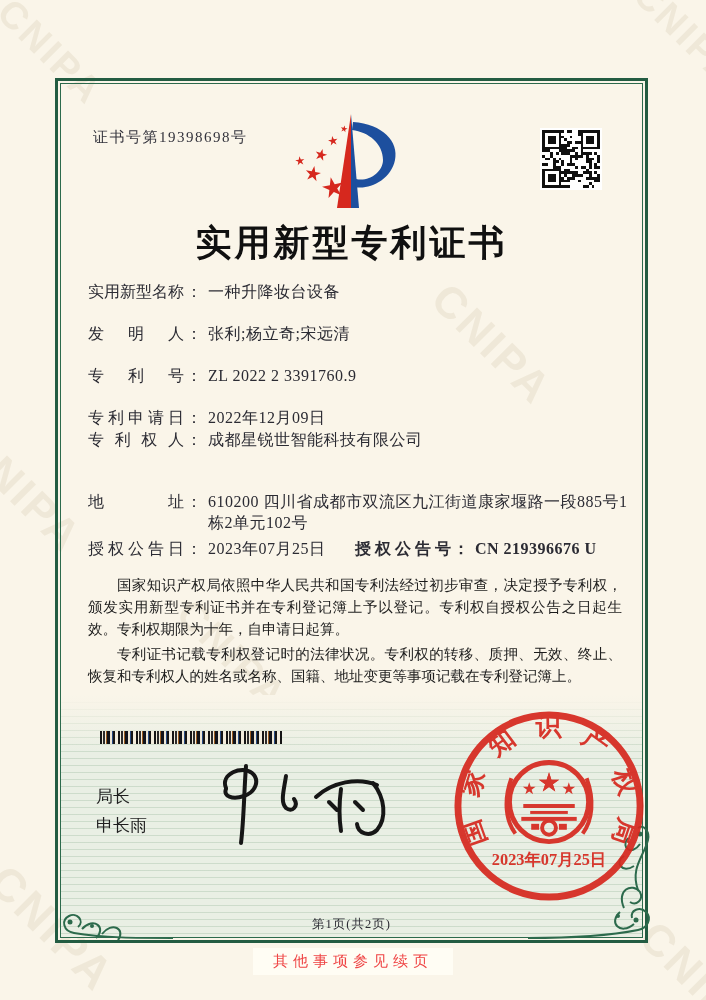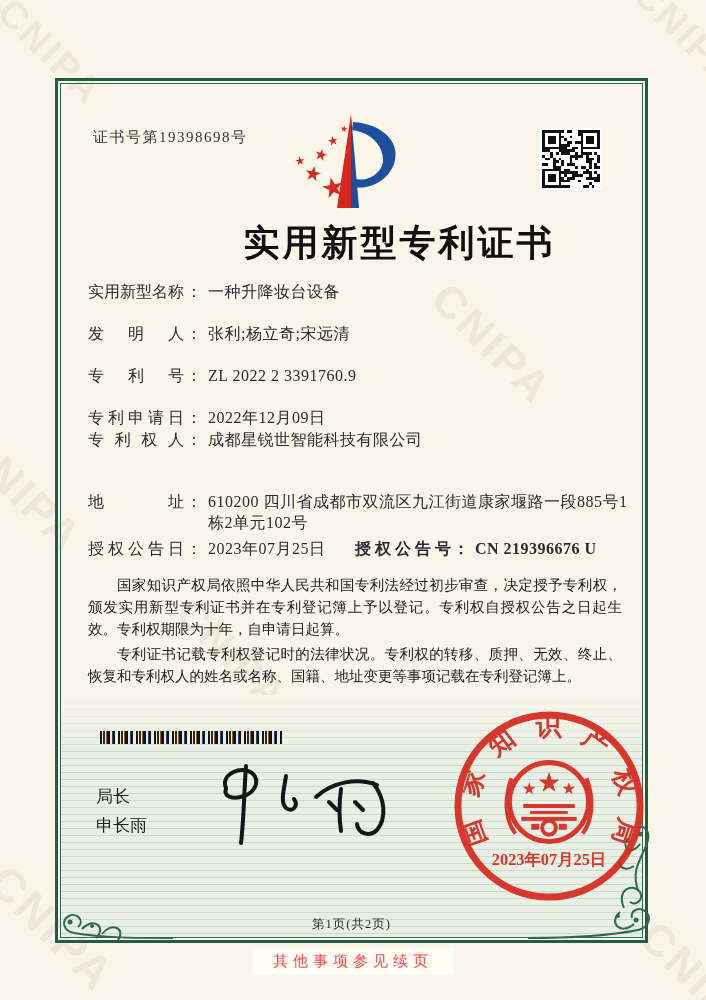--- a/index.html
+++ b/index.html
@@ -21,21 +21,21 @@
         repeating-linear-gradient(180deg,rgba(140,175,145,.30) 0 1px,rgba(0,0,0,0) 1px 7px);}
   .content{position:absolute;inset:0;z-index:2;}
   
   .cert-no{position:absolute;left:93px;top:128px;font-size:15px;letter-spacing:1.5px;color:#33333c;}
   .logo{position:absolute;left:287px;top:108px;}
   .qr{position:absolute;left:540px;top:128px;width:62px;height:62px;background:#fff;padding:2px;
       box-sizing:border-box;display:grid;grid-template-columns:repeat(21,1fr);grid-template-rows:repeat(21,1fr);}
   .qr div{background:#fff;}
   .qr div.q{background:#101010;}
   .title{position:absolute;left:55px;top:219px;width:593px;text-align:center;
-         font-size:36px;font-weight:700;letter-spacing:3px;color:#101010;margin-left:48px;}
+         font-size:36px;font-weight:700;letter-spacing:3px;color:#101010;}
   
   .frow{position:absolute;left:88px;display:flex;font-size:16px;color:#2b2b33;line-height:21px;}
   .flabel{display:inline-block;width:96px;flex:none;text-align:justify;text-align-last:justify;
           text-justify:inter-character;}
   .fcolon{flex:none;margin:0 6px 0 2px;}
   .fval{max-width:434px;letter-spacing:.5px;}
   .frow2{left:355px;font-weight:bold;}
   
   .body-text{position:absolute;left:88px;top:574px;width:534px;font-size:14.5px;line-height:22px;
              text-align:justify;color:#1c1c1c;}

